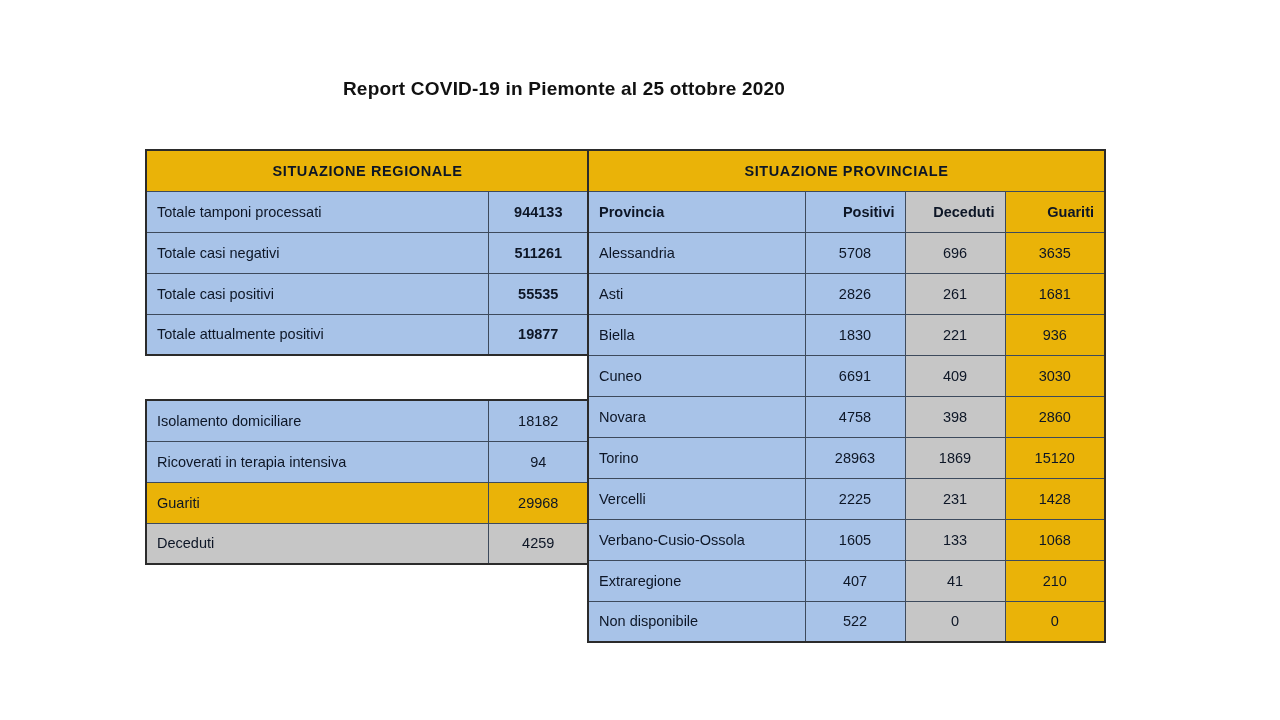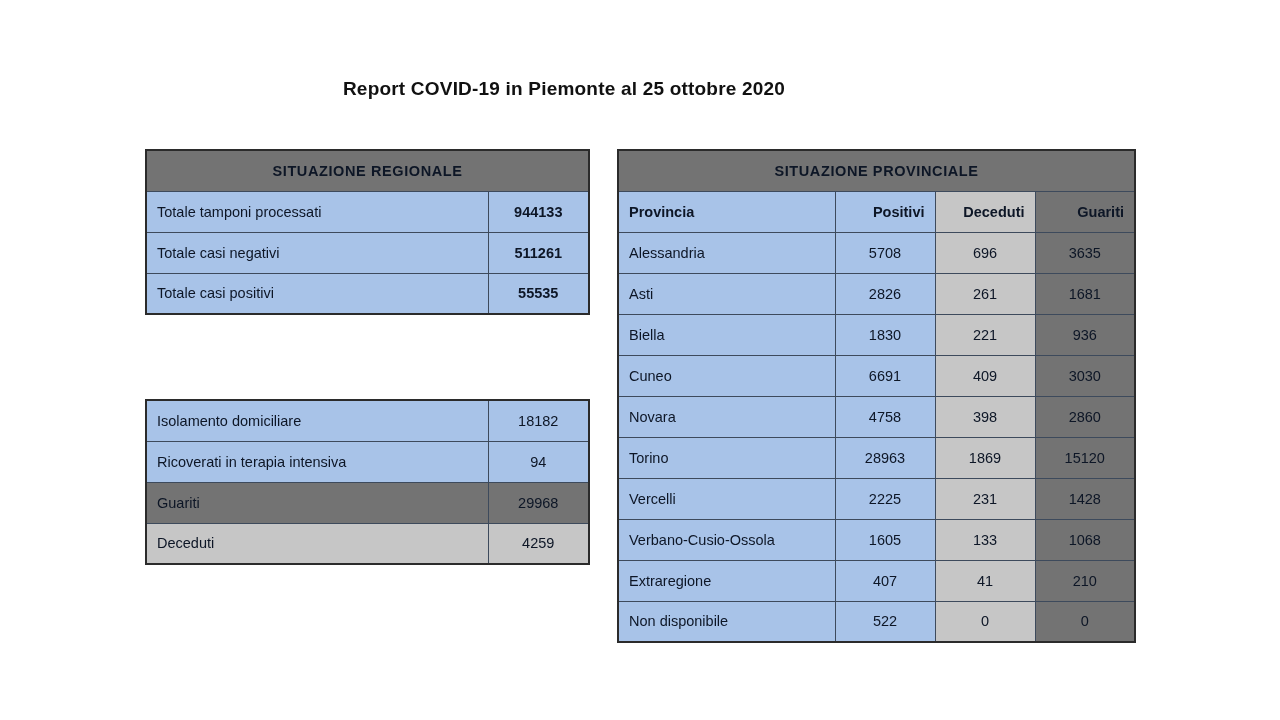--- a/index.html
+++ b/index.html
@@ -40,21 +40,21 @@
     border: 1px solid #3d4a5c;
     padding: 0 10px;
     font-size: 14.5px;
     height: 41px;
     box-sizing: border-box;
     white-space: nowrap;
     overflow: hidden;
   }
 
   
-  .fill-green { background: #737373; }
+  .fill-green { background: #eab308; }
   .fill-blue  { background: #a8c3e8; }
   .fill-gray  { background: #c6c6c6; }
 
   .banner {
     text-align: center;
     font-weight: bold;
     font-size: 16px;
     letter-spacing: 0.6px;
     height: 46px;
   }
@@ -70,21 +70,21 @@
     left: 145px;
     top: 149px;
     width: 443px;
   }
   #table-detail {
     left: 145px;
     top: 399px;
     width: 443px;
   }
   #table-provincial {
-    left: 617px;
+    left: 587px;
     top: 149px;
     width: 517px;
     padding-left: 40px;
   }
 </style>
 </head>
 <body>
 
 <div id="report-title">Report COVID-19 in Piemonte al 25 ottobre 2020</div>
 
@@ -101,20 +101,24 @@
         <td class="lbl fill-blue">Totale tamponi processati</td>
         <td class="valB fill-blue">944133</td>
       </tr>
       <tr>
         <td class="lbl fill-blue">Totale casi negativi</td>
         <td class="valB fill-blue">511261</td>
       </tr>
       <tr>
         <td class="lbl fill-blue">Totale casi positivi</td>
         <td class="valB fill-blue">55535</td>
+      </tr>
+      <tr>
+        <td class="lbl fill-blue">Totale attualmente positivi</td>
+        <td class="valB fill-blue">19877</td>
       </tr>
     </tbody>
 </table>
 
 <table class="tbl" id="table-detail">
   <colgroup>
       <col style="width:342px">
       <col style="width:101px">
     </colgroup>
   <tbody id="detail-body">

